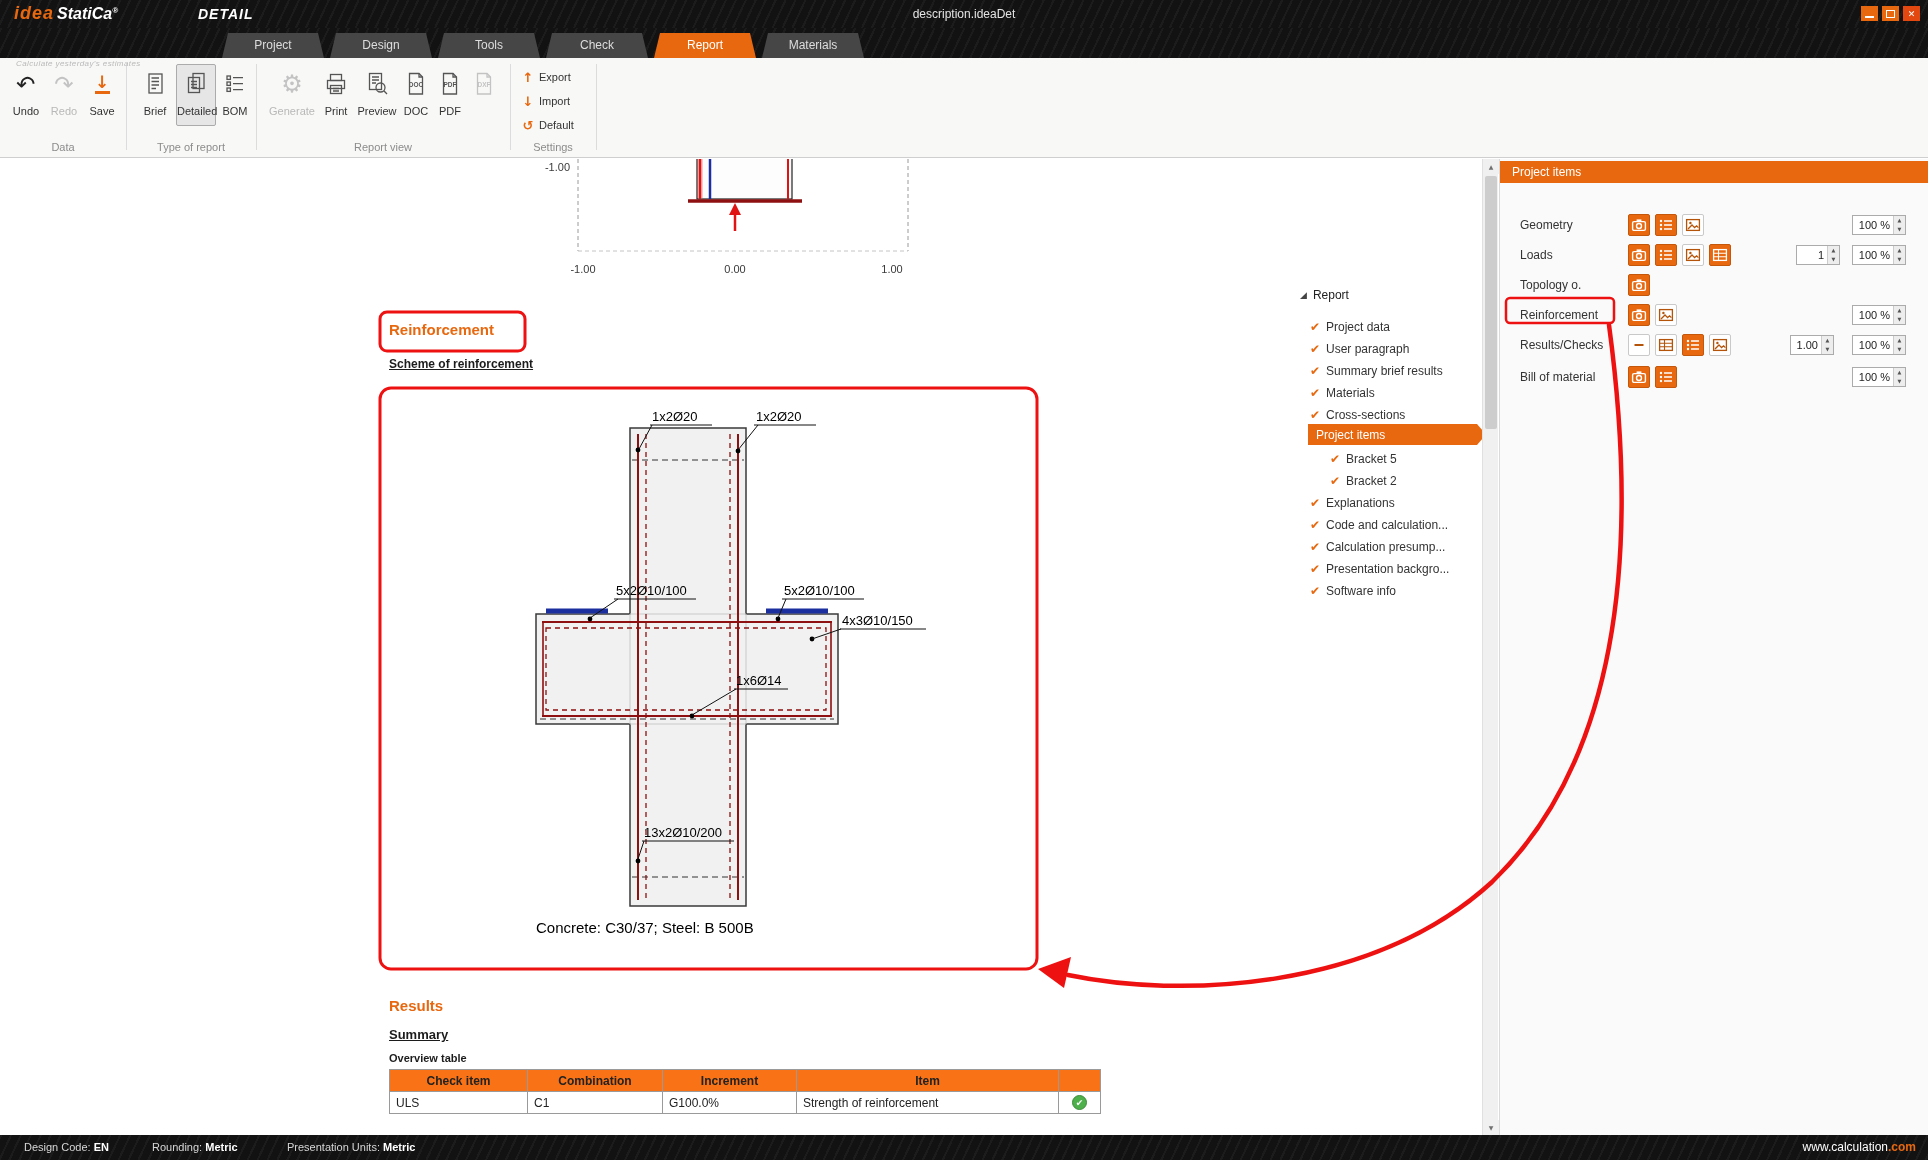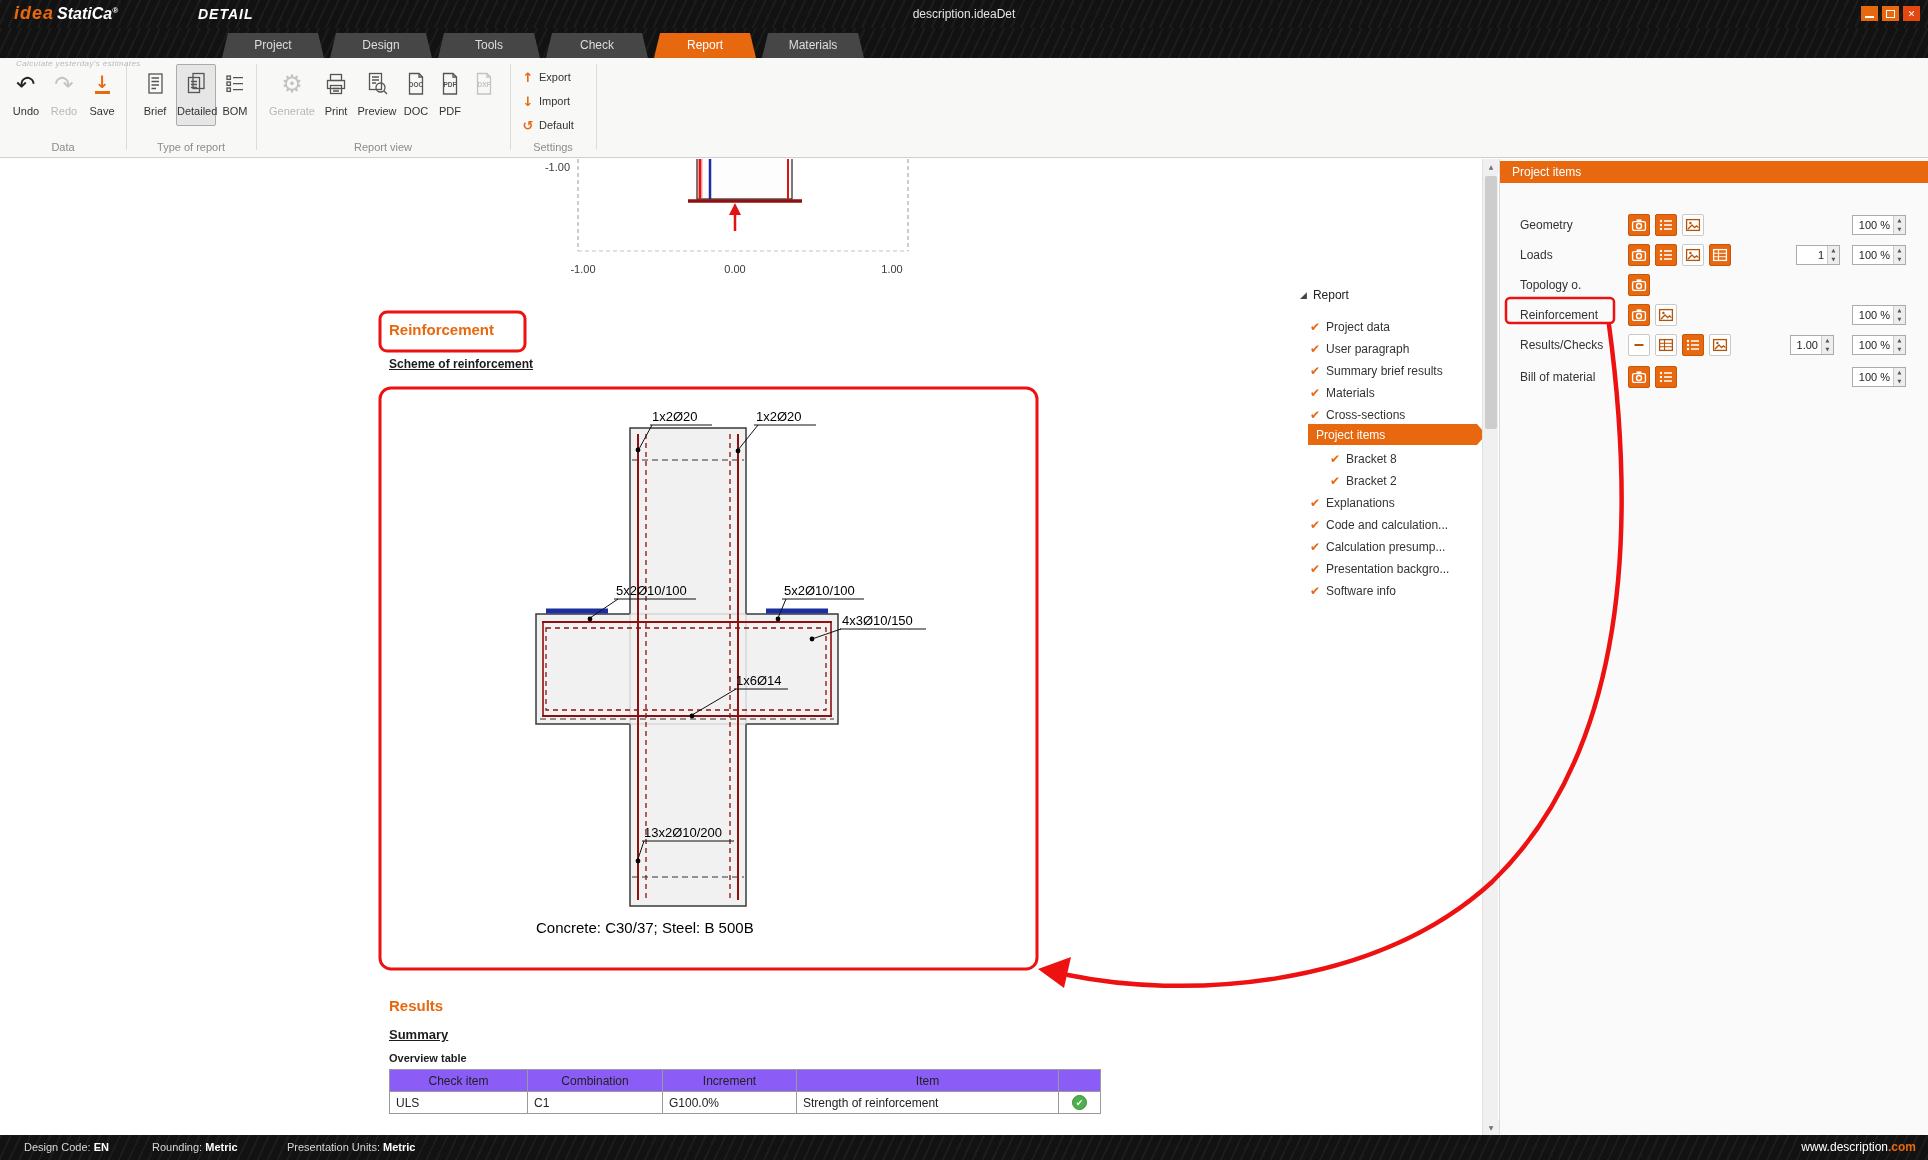--- a/index.html
+++ b/index.html
@@ -83,21 +83,21 @@
   .h-orange { position:absolute; color:#e8680f; font-weight:bold; font-size:15px; }
   .h-sub { position:absolute; color:#1c1c1c; font-weight:bold; font-size:12px;text-decoration:underline; }
   .note-text { font-size:15px; fill:#000; font-family:"Liberation Sans",sans-serif; }
 
   .diagram { position:absolute; left:380px; top:229px; width:660px; height:581px; }
   .dim-text { font-size:13px; fill:#000; font-family:"Liberation Sans",sans-serif; }
 
   .ovlabel { position:absolute; left:389px; top:893px; font-size:11px; font-weight:bold; color:#1c1c1c; }
   .ovtable { position:absolute; left:389px; top:910px; border-collapse:collapse; table-layout:fixed; width:711px; font-size:12px; }
   .ovtable th, .ovtable td { border:1px solid #9a9a9a; height:22px; padding:0 6px; overflow:hidden; white-space:nowrap; }
-  .ovtable th { background:#8b5cf6; font-weight:normal; text-align:center; }
+  .ovtable th { background:#f97316; font-weight:bold; text-align:center; }
   .ovtable td { text-align:left; }
   .passicon { display:inline-flex; width:15px; height:15px; border-radius:50%; background:#4db04a; border:1px solid #3b8d39;
               color:#fff; font-size:9px; align-items:center; justify-content:center; vertical-align:middle; }
   .passicon i { font-style:normal; font-family:"DejaVu Sans",sans-serif; }
 
   
   .tree { position:absolute; left:1296px; top:125px; width:200px; height:340px; }
   .troot { position:absolute; left:4px; top:4px; display:flex; align-items:center; gap:6px; cursor:pointer; }
   .texp { font-size:9px; color:#444; font-family:"DejaVu Sans",sans-serif; }
   .trootlbl { font-size:12px; color:#222; }
@@ -483,21 +483,21 @@
         </div>
       <div class="titem" style="top:120px">
           <span class="tcheck">✔</span>
           <span class="tlabel">Cross-sections</span>
         </div>
       <div class="selbanner">
           <span class="tlabel-sel">Project items</span>
         </div>
       <div class="titem indent" style="top:164px">
           <span class="tcheck">✔</span>
-          <span class="tlabel">Bracket 8</span>
+          <span class="tlabel">Bracket 5</span>
         </div>
       <div class="titem indent" style="top:186px">
           <span class="tcheck">✔</span>
           <span class="tlabel">Bracket 2</span>
         </div>
       <div class="titem" style="top:208px">
           <span class="tcheck">✔</span>
           <span class="tlabel">Explanations</span>
         </div>
       <div class="titem" style="top:230px">
@@ -679,21 +679,21 @@
             </span>
           </span>
       </div>
     </div>
   </div>
 
   <div class="statusbar">
     <span class="sitem" style="left:24px"><span class="sl">Design Code:</span> <span class="sv">EN</span></span>
     <span class="sitem" style="left:152px"><span class="sl">Rounding:</span> <span class="sv">Metric</span></span>
     <span class="sitem" style="left:287px"><span class="sl">Presentation Units:</span> <span class="sv">Metric</span></span>
-    <span class="website"><span>www.description</span><span class="tld">.com</span></span>
+    <span class="website"><span>www.calculation</span><span class="tld">.com</span></span>
   </div>
 
   <svg class="annot">
     <rect class="ared" x="380" y="312" width="145" height="39" rx="7"></rect>
     <rect class="ared" x="380" y="388" width="657" height="581" rx="11"></rect>
     <rect class="ared2" x="1506" y="298" width="108" height="25" rx="4"></rect>
     <path class="aarrow" d="M1609 325 C1634 510 1634 745 1492 882 C1372 992 1178 998 1068 975"></path>
     <polygon points="1038,969 1071,957 1064,988" fill="#ee1111"></polygon>
   </svg>
 

